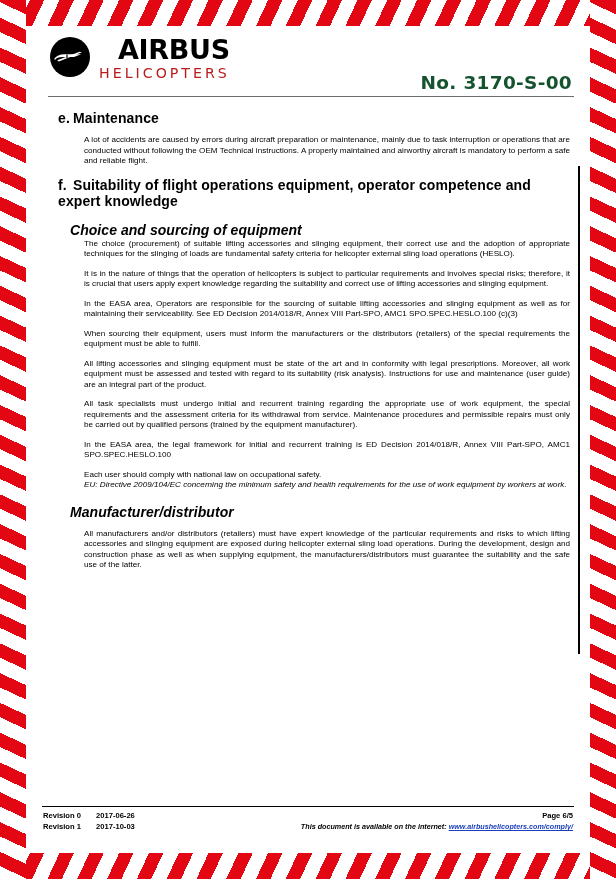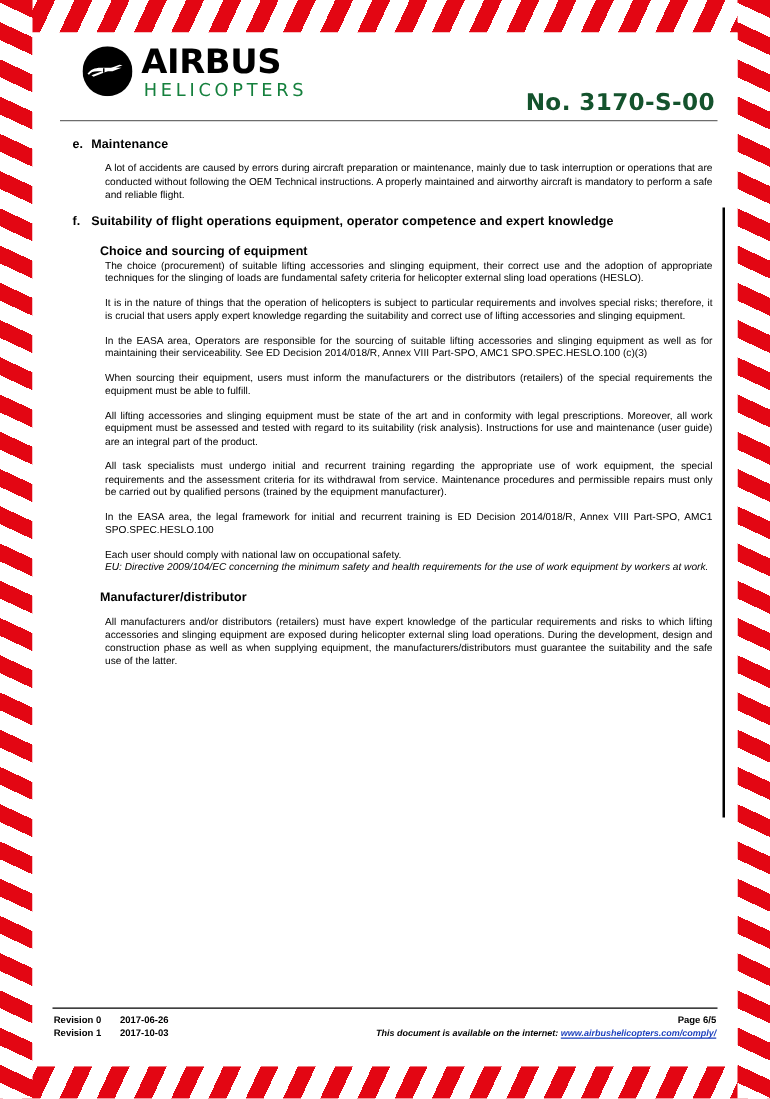--- a/index.html
+++ b/index.html
@@ -78,24 +78,25 @@
     z-index: 4;
   }
 
   
   .doc-header {
     position: relative;
     height: 66px;
   }
   .logo-block {
     position: absolute;
-    left: 24px;
+    left: 8px;
     top: 2px;
     display: flex;
     align-items: flex-start;
+    text-align: right;
   }
   .logo-mark {
     width: 40px;
     height: 40px;
     flex: 0 0 auto;
     margin-top: 1px;
   }
   .logo-words {
     margin-left: 7px;
     line-height: 1;
@@ -106,21 +107,21 @@
     font-size: 27px;
     letter-spacing: -0.3px;
     color: #000;
     display: block;
     line-height: 1.02;
   }
   .logo-helicopters {
     font-family: "DejaVu Sans", sans-serif;
     font-size: 14.2px;
     letter-spacing: 3.0px;
-    color: #15803d;
+    color: #b91c1c;
     display: block;
     margin-top: 2px;
     margin-left: 2px;
   }
   .doc-number {
     position: absolute;
     right: 2px;
     top: 38px;
     font-family: "DejaVu Sans", sans-serif;
     font-weight: bold;
@@ -140,39 +141,40 @@
 
   
   .body-area {
     position: relative;
     margin-top: 4px;
     font-size: 8.1px;
   }
 
   .h-item {
     font-weight: bold;
-    font-size: 10px;
+    font-size: 14px;
     margin-left: 16px;
     margin-top: 10px;
     margin-bottom: 0;
     letter-spacing: 0.1px;
   }
   .h-item .idx {
     display: inline-block;
     width: 15px;
   }
   .h-item.tight .idx { width: 15px; }
 
   .h-sub {
     font-weight: bold;
-    font-size: 10px;
-    margin-left: 38px;
+    font-size: 14px;
+    margin-left: 28px;
     margin-top: 13px;
     margin-bottom: 0;
     letter-spacing: 0.05px;
+    font-style: italic;
   }
 
   p.para {
     margin: 9px 0 0 42px;
     padding-right: 4px;
     text-align: justify;
     line-height: 1.30;
     font-size: 8.1px;
     letter-spacing: 0.01px;
   }

